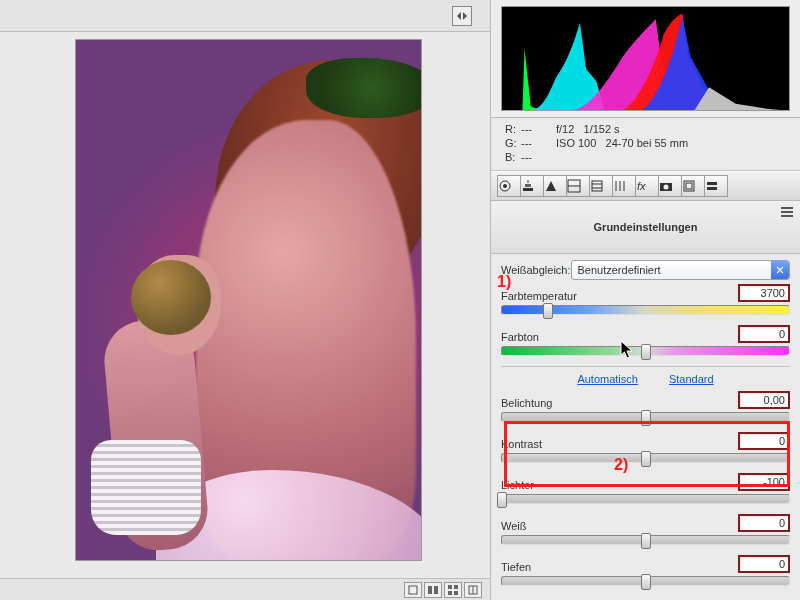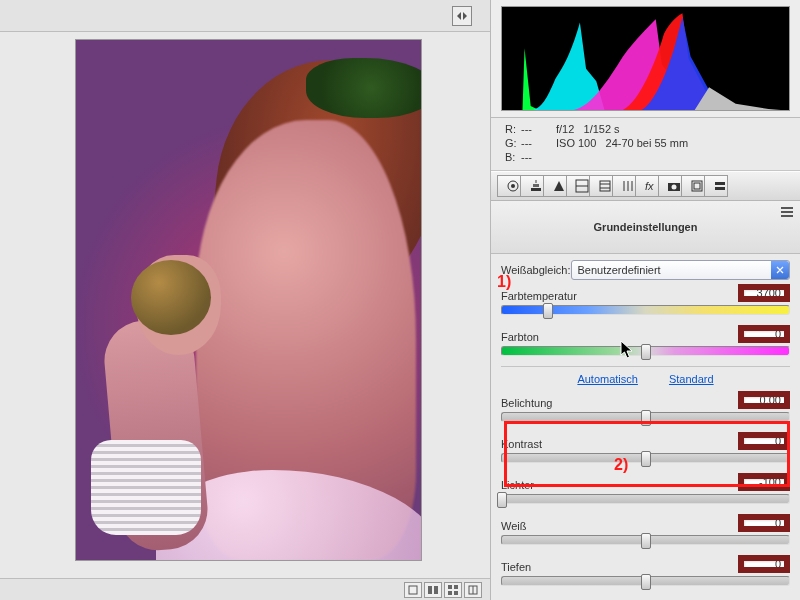--- a/index.html
+++ b/index.html
@@ -34,37 +34,37 @@
   .clip-ico svg{width:14px;height:14px;}
   .histo { position:absolute; left:10px; right:10px; top:6px; bottom:6px; background:#000; border:1px solid #999;}
   .histo svg { width:100%; height:100%; display:block;}
 
   .readout { display:flex; padding:4px 10px 6px 14px; gap:24px; border-bottom:1px solid #c6c6c6; background:#eaeaea;}
   .readout .col { line-height:14px; }
   .readout .lbl { display:inline-block; width:16px;}
   .readout .camcol { line-height:14px; }
 
   .tool-row { display:flex; gap:0; border-top:1px solid #fdfdfd; border-bottom:1px solid #b6b6b6; background:linear-gradient(#f2f2f2,#d9d9d9); padding:3px 6px; }
-  .tool { width:24px; height:22px; border:1px solid #9c9c9c; background:linear-gradient(#fafafa,#dcdcdc); margin-right:-1px; display:flex; align-items:center; justify-content:flex-end;}
+  .tool { width:24px; height:22px; border:1px solid #9c9c9c; background:linear-gradient(#fafafa,#dcdcdc); margin-right:-1px; display:flex; align-items:center; justify-content:flex-start;}
   .tool svg{width:14px;height:14px;}
 
   .section-title { text-align:center; font-weight:bold; background:linear-gradient(#f0f0f0,#dedede); padding:20px 0; border-bottom:1px solid #bcbcbc; position:relative;}
   .section-title .menu-ico{ position:absolute; right:6px; top:5px; width:14px; height:12px;}
   .section-title .menu-ico svg{width:14px;height:12px;}
 
   .controls { padding:6px 10px 8px 10px; overflow:hidden;}
   .row { margin-bottom:2px; }
   .inline { display:flex; align-items:center; }
   .select { flex:1; height:20px; border:1px solid #9aa0b4; background:linear-gradient(#fff,#eef0f5); border-radius:3px; padding:0 20px 0 6px; display:flex; align-items:center; position:relative;}
   .select .chev{ position:absolute; right:0; top:0; bottom:0; width:18px; background:linear-gradient(#6fa4ff,#3d72d8); border-radius:0 3px 3px 0; display:flex; align-items:center; justify-content:center;}
   .select .chev svg{width:8px;height:8px;}
 
   .slider-row{ position:relative; margin:4px 0 10px 0;}
   .slider-row .head{ display:flex; justify-content:space-between; align-items:flex-end; margin-bottom:3px;}
-  .valbox{ width:52px; height:18px; border:6px solid #7f1d1d; background:#fff; text-align:right; padding:1px 3px; font-size:11px; box-shadow:inset 1px 1px 2px rgba(0,0,0,.12);}
+  .valbox{ width:52px; height:18px; border:2px solid #7f1d1d; background:#fff; text-align:right; padding:1px 3px; font-size:11px; box-shadow:inset 1px 1px 2px rgba(0,0,0,.12);}
   .valbox.sel{ background:#a6cffd; border-color:#5c93d9;}
   .track{ height:10px; border-radius:3px; border-top:1px solid #888; border-left:1px solid #888; border-right:1px solid #ddd; border-bottom:1px solid #ddd; position:relative;}
   .track.mono{ background:linear-gradient(#d7d7d7,#bfbfbf);}
   .track.temp{ background:linear-gradient(90deg,#2060ff,#6aa0ff 30%,#d8d8c0 50%,#f4e070 70%,#f8f040);}
   .track.tint{ background:linear-gradient(90deg,#00c040,#9dd89d 40%,#d8d8d8 50%,#e49ae4 60%,#ff30ff);}
   .thumb{ position:absolute; top:-3px; width:10px; height:16px; background:linear-gradient(#fafafa,#c8c8c8); border:1px solid #777; border-radius:2px; transform:translateX(-50%);}
 
   .auto-links{ text-align:center; margin:6px 0;}
   .auto-links span{ color:#0a57d0; text-decoration:underline; margin:0 14px; cursor:pointer;}
 

